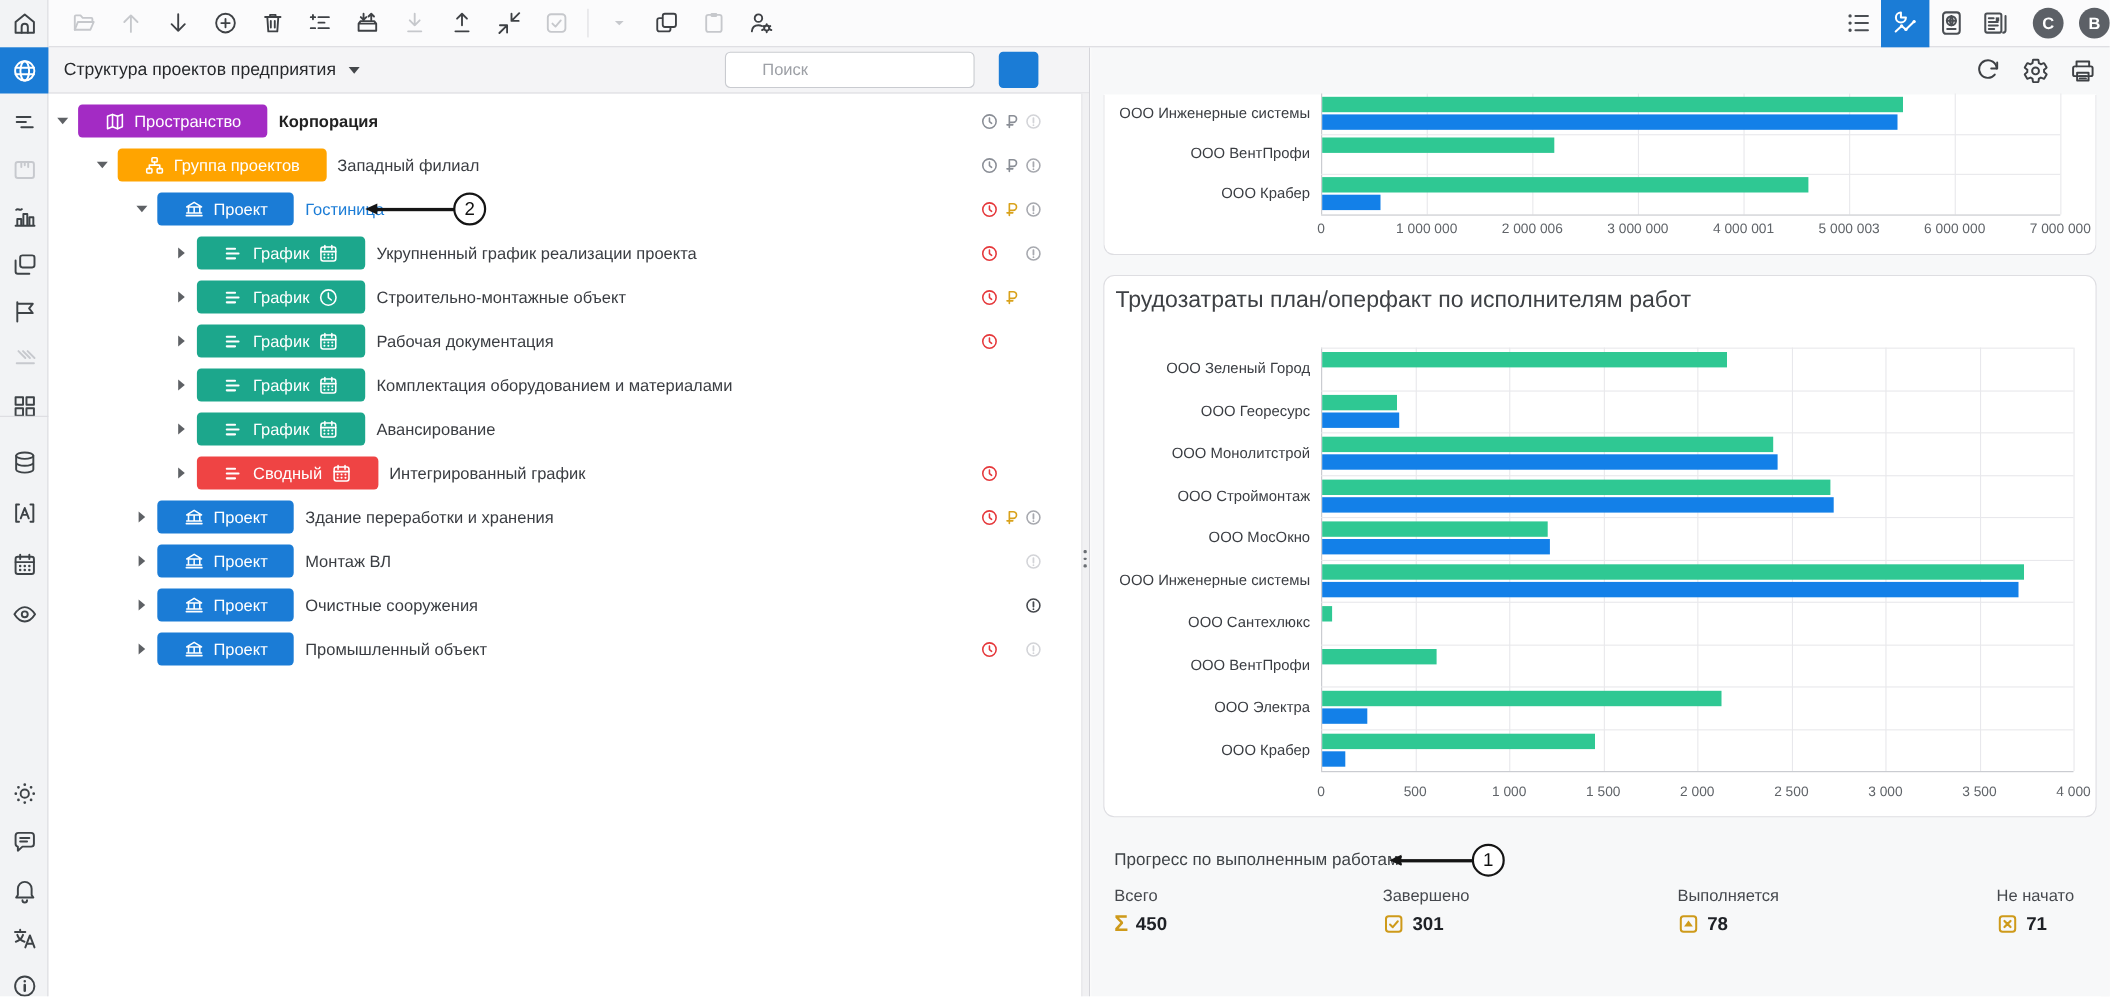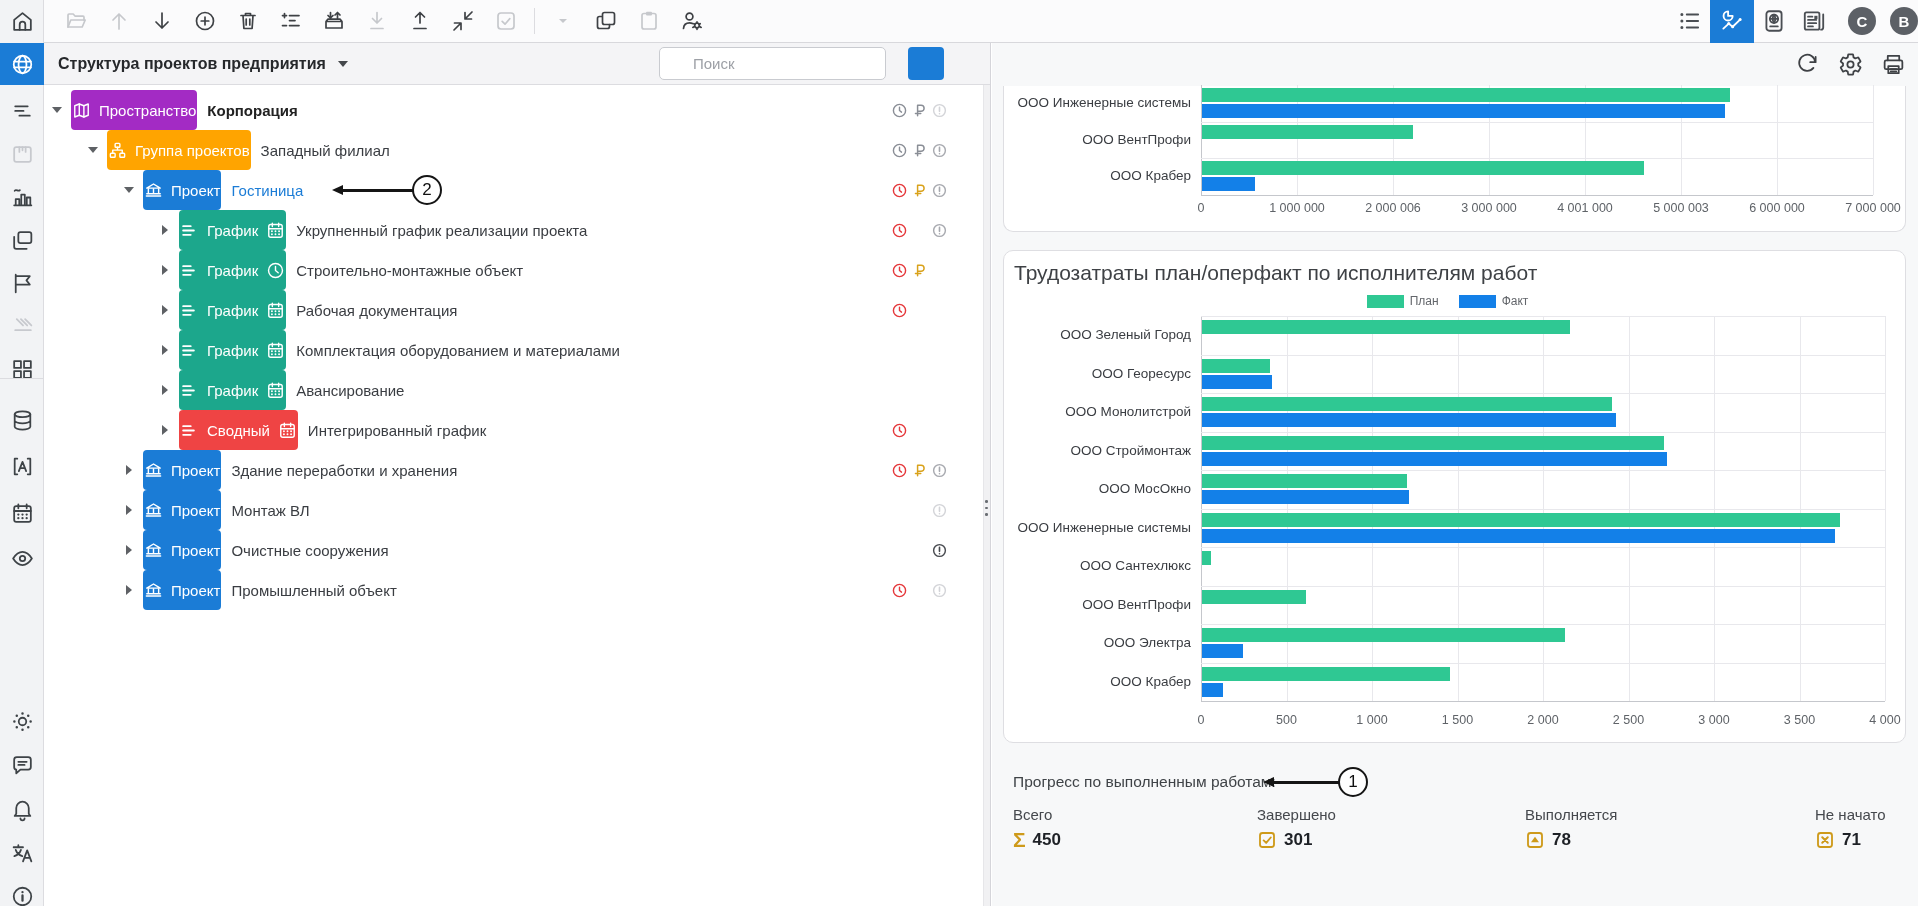--- a/index.html
+++ b/index.html
@@ -22,36 +22,36 @@
 .tbtn.dis {color:#C6C8CC;}
 .tb-sep {width:1px;height:26px;background:#DCDCE0;margin:0 -3px;}
 #tb-right {margin-left:auto;display:flex;align-items:center;height:43px;}
 .tb-r-btn {width:40px;height:43px;display:flex;align-items:center;justify-content:center;color:#4A4E53;cursor:pointer;}
 .tb-r-btn .ic {width:26px;height:26px;}
 .tb-r-btn.active {background:#1B7CD6;color:#fff;width:44px;}
 .avatar {width:28px;height:28px;border-radius:50%;background:#5C6066;color:#fff;font-weight:bold;font-size:15px;display:flex;align-items:center;justify-content:center;margin-left:14px;cursor:pointer;}
 
 #tree-panel {position:absolute;left:44px;top:43px;width:947px;height:863px;background:#fff;border-right:1px solid #D5D5DA;z-index:3;}
 #tree-header {height:42px;background:#F4F4F6;border-bottom:1px solid #DCDCE0;display:flex;align-items:center;padding-left:14px;}
-#tree-title {font-size:16px;font-weight:bold;color:#26282B;cursor:pointer;display:flex;align-items:center;gap:12px;}
+#tree-title {font-size:16px;font-weight:normal;color:#26282B;cursor:pointer;display:flex;align-items:center;gap:12px;}
 #tree-title .tcaret {width:0;height:0;border-left:5.5px solid transparent;border-right:5.5px solid transparent;border-top:6px solid #44474B;}
 #funnel-btn {margin-left:auto;width:26px;height:26px;color:#3E4145;cursor:pointer;}
 #search-box {margin-left:26px;width:227px;height:33px;background:#fff;border:1px solid #C9CBD0;border-radius:5px;display:flex;align-items:center;padding:0 8px;gap:6px;}
 #search-box .ic {width:19px;height:19px;color:#7A7D82;}
 #search-input {border:none;outline:none;font-size:15px;color:#9DA0A6;width:160px;font-family:inherit;background:transparent;}
 #search-input::placeholder {color:#9DA0A6;}
 .view-btn {width:36px;height:33px;border:none;border-radius:4px;display:flex;align-items:center;justify-content:center;cursor:pointer;background:transparent;color:#3E4145;}
 .view-btn.active {background:#1B7CD6;color:#fff;}
 .view-btn .ic {width:24px;height:24px;}
 #rows {position:relative;margin-top:5px;}
 .trow {height:40px;display:flex;align-items:center;position:relative;cursor:pointer;}
 .caret {width:13px;display:flex;align-items:center;justify-content:center;margin-right:8px;flex:none;}
 .caret.exp i {width:0;height:0;border-left:5px solid transparent;border-right:5px solid transparent;border-top:6px solid #5E6165;}
 .caret.col i {width:0;height:0;border-top:5px solid transparent;border-bottom:5px solid transparent;border-left:6px solid #5E6165;}
-.badge {height:40px;border-radius:4px;display:inline-flex;align-items:center;color:#fff;padding:0 1px;gap:8px;flex:none;}
+.badge {height:30px;border-radius:4px;display:inline-flex;align-items:center;color:#fff;padding:0 24px;gap:8px;flex:none;}
 .badge .btext {font-size:15px;}
 .badge .ic {width:19px;height:19px;}
 .badge .ic svg {stroke-width:1.8;}
 .tname {margin-left:10px;font-size:15px;color:#3A3D42;white-space:nowrap;}
 .tname.bold {font-weight:bold;color:#222;}
 .tname.link {color:#1B7CD6;}
 .stat {position:absolute;right:41px;display:flex;}
 .slot {width:20px;height:18px;display:flex;align-items:center;justify-content:center;}
 .slot .ic {width:17px;height:17px;}
 .slot .ic svg {stroke-width:2;}
@@ -908,47 +908,41 @@
   <div id="top-card" class="card">
       <div class="axis-y" style="left:197px;top:-1px;height:109.5px"></div>
       <div class="tick-label" style="left:197px;top:115px">0</div>
       <div class="gl-v" style="left:293px;top:-1px;height:109.5px"></div>
       <div class="tick-label" style="left:293px;top:115px">1 000 000</div>
       <div class="gl-v" style="left:389px;top:-1px;height:109.5px"></div>
       <div class="tick-label" style="left:389px;top:115px">2 000 006</div>
       <div class="gl-v" style="left:485px;top:-1px;height:109.5px"></div>
       <div class="tick-label" style="left:485px;top:115px">3 000 000</div>
       <div class="gl-v" style="left:581px;top:-1px;height:109.5px"></div>
-      <div class="tick-label" style="left:581px;top:115px">4 001 000</div>
+      <div class="tick-label" style="left:581px;top:115px">4 000 001</div>
       <div class="gl-v" style="left:677px;top:-1px;height:109.5px"></div>
       <div class="tick-label" style="left:677px;top:115px">5 000 003</div>
       <div class="gl-v" style="left:773px;top:-1px;height:109.5px"></div>
       <div class="tick-label" style="left:773px;top:115px">6 000 000</div>
       <div class="gl-v" style="left:869px;top:-1px;height:109.5px"></div>
       <div class="tick-label" style="left:869px;top:115px">7 000 000</div>
       <div class="gl-h" style="left:197px;top:35.5px;width:672px"></div>
       <div class="gl-h" style="left:197px;top:72px;width:672px"></div>
       <div class="axis-x" style="left:197px;top:108.5px;width:672px"></div>
       <div class="cat-label" style="left:-1px;top:9.25px">ООО Инженерные системы</div>
       <div class="bar" style="left:198px;top:2.25px;width:528px;background:#2FC893"></div>
       <div class="bar" style="left:198px;top:18.25px;width:523.2px;background:#1380E8"></div>
       <div class="cat-label" style="left:-1px;top:45.75px">ООО ВентПрофи</div>
       <div class="bar" style="left:198px;top:38.75px;width:211.2px;background:#2FC893"></div>
       <div class="cat-label" style="left:-1px;top:82.25px">ООО Крабер</div>
       <div class="bar" style="left:198px;top:75.25px;width:441.6px;background:#2FC893"></div>
       <div class="bar" style="left:198px;top:91.25px;width:52.8px;background:#1380E8"></div>
     </div>
   <div id="main-card" class="card">
     <div id="main-title">Трудозатраты план/оперфакт по исполнителям работ</div>
-    <div id="legend">
-      <span class="leg-swatch" style="background:#2FC893"></span>
-      <span class="leg-label">План</span>
-      <span class="leg-swatch" style="background:#1380E8"></span>
-      <span class="leg-label">Факт</span>
-    </div>
   <div class="axis-y" style="left:197px;top:65px;height:385px"></div>
       <div class="tick-label" style="left:197px;top:462px">0</div>
       <div class="gl-v" style="left:282.5px;top:65px;height:385px"></div>
       <div class="tick-label" style="left:282.5px;top:462px">500</div>
       <div class="gl-v" style="left:368px;top:65px;height:385px"></div>
       <div class="tick-label" style="left:368px;top:462px">1 000</div>
       <div class="gl-v" style="left:453.5px;top:65px;height:385px"></div>
       <div class="tick-label" style="left:453.5px;top:462px">1 500</div>
       <div class="gl-v" style="left:539px;top:65px;height:385px"></div>
       <div class="tick-label" style="left:539px;top:462px">2 000</div>

